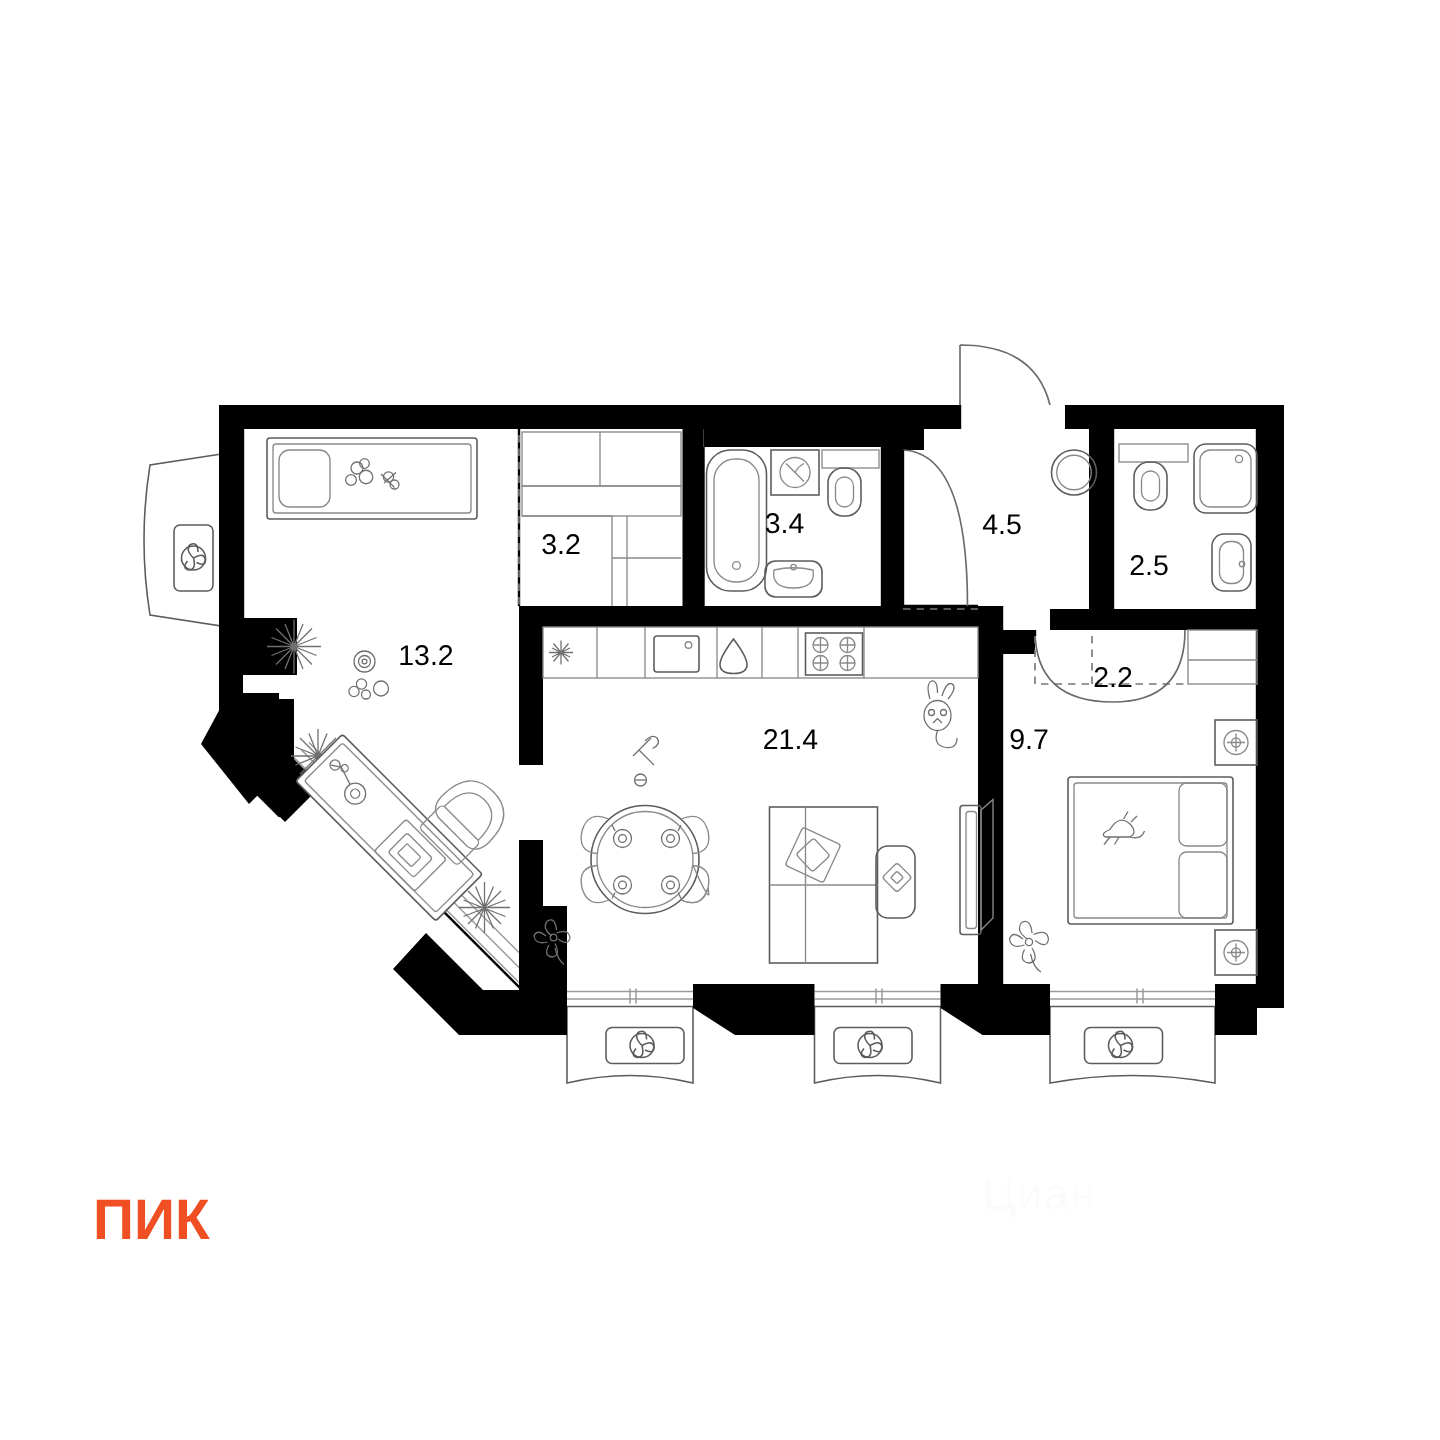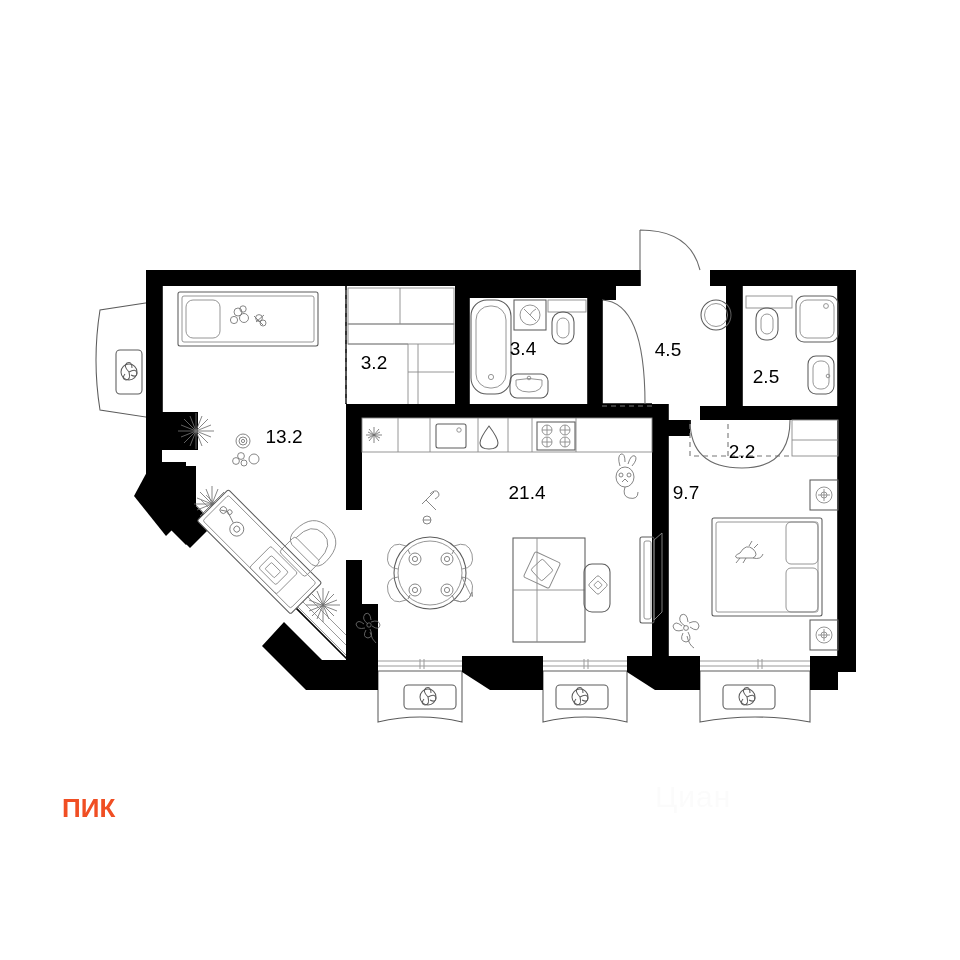--- a/index.html
+++ b/index.html
@@ -41,21 +41,21 @@
     fill: #000000;
     text-anchor: middle;
     dominant-baseline: middle;
   }
   .deco { fill: none; stroke: #707070; stroke-width: 0.85; }
   #brand-logo {
     position: absolute;
     left: 62px;
     top: 795px;
     font-family: "Liberation Sans", sans-serif;
-    font-size: 26px;
+    font-size: 38px;
     font-weight: bold;
     color: #f04e23;
     letter-spacing: 0px;
     line-height: 1;
   }
   #watermark {
     position: absolute;
     left: 655px;
     top: 780px;
     width: 200px;

